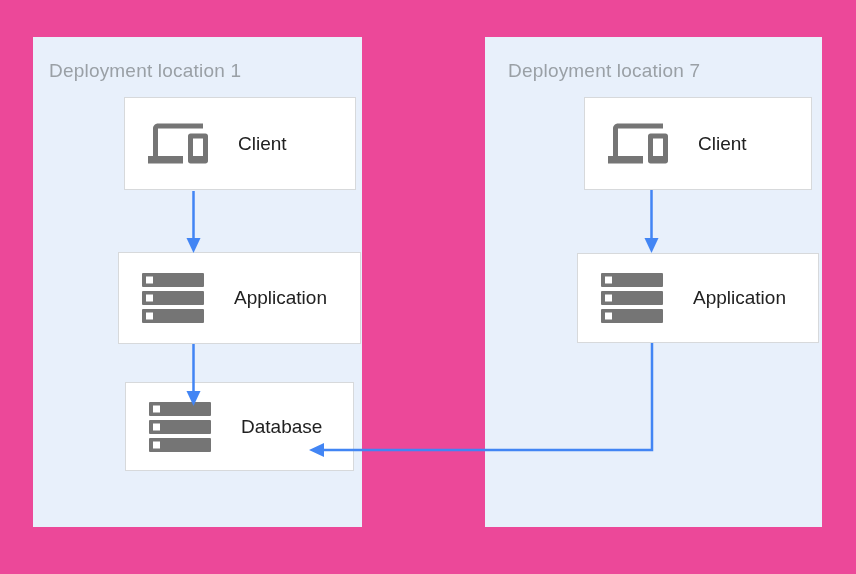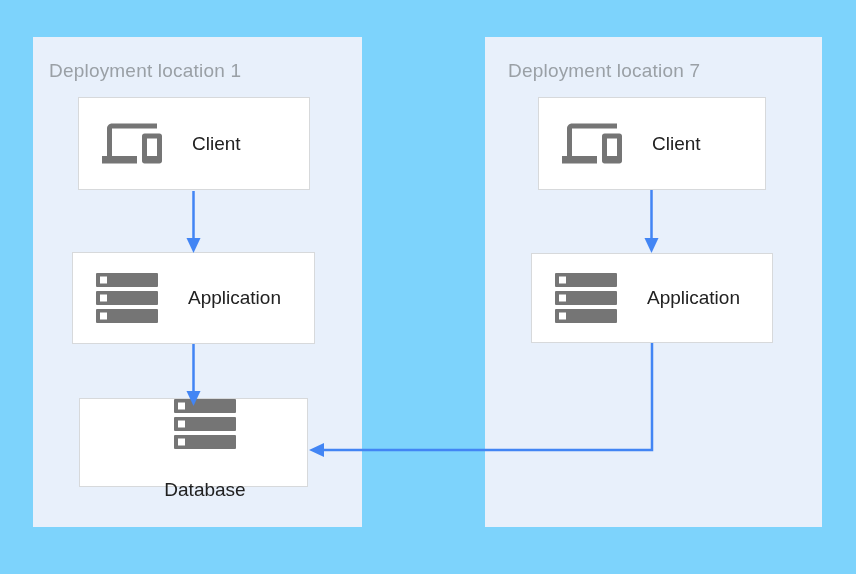--- a/index.html
+++ b/index.html
@@ -1,21 +1,21 @@
 <!DOCTYPE html>
 <html><head>
 <meta charset="utf-8">
 <style>
   html, body { margin: 0; padding: 0; background: #ffffff; }
   body { font-family: "Liberation Sans", sans-serif; }
   .canvas {
     position: relative;
     width: 856px;
     height: 574px;
-    background: #7dd3fc;
+    background: #ec4899;
     overflow: hidden;
   }
   .zone {
     position: absolute;
     background: #E8F0FB;
     top: 37px;
     height: 490px;
   }
   .zone--1 { left: 33px;  width: 329px; }
   .zone--2 { left: 485px; width: 337px; }
@@ -32,24 +32,25 @@
   .zone--2 .zone-title { left: 23px; top: 23px; }
   .node {
     position: absolute;
     background: #ffffff;
     border: 1px solid #D7D9DB;
     box-sizing: border-box;
     display: flex;
     align-items: center;
     padding-left: 23px;
     gap: 30px;
+    margin-left: 46px;
   }
   .node--client-1 { left: 78px;  top: 97px;  width: 232px; height: 93px; }
   .node--app-1    { left: 72px;  top: 252px; width: 243px; height: 92px; }
-  .node--db-1     { left: 79px;  top: 398px; width: 229px; height: 89px; flex-direction: column; }
+  .node--db-1     { left: 79px;  top: 382px; width: 229px; height: 89px; }
   .node--client-2 { left: 538px; top: 97px;  width: 228px; height: 93px; }
   .node--app-2    { left: 531px; top: 253px; width: 242px; height: 90px; }
   .node-label {
     font-size: 19px;
     color: #212121;
     white-space: nowrap;
   }
   .icon { display: inline-flex; flex: 0 0 auto; }
   .edges {
     position: absolute;

